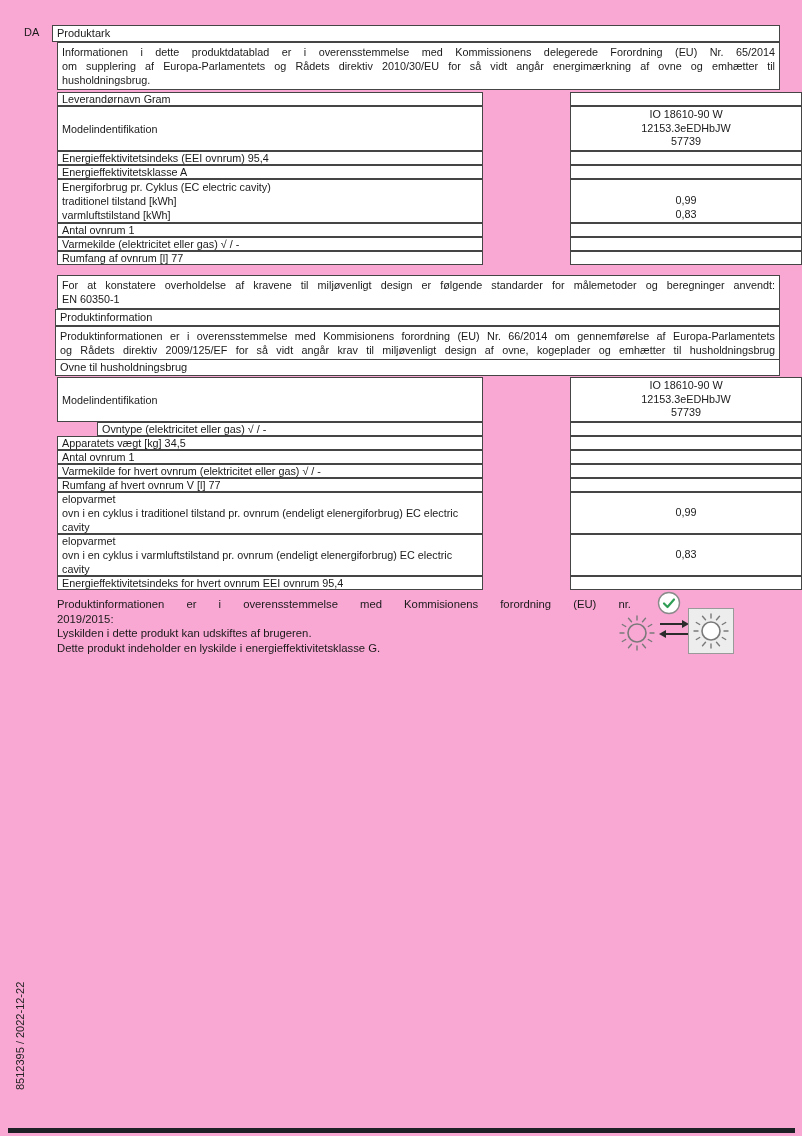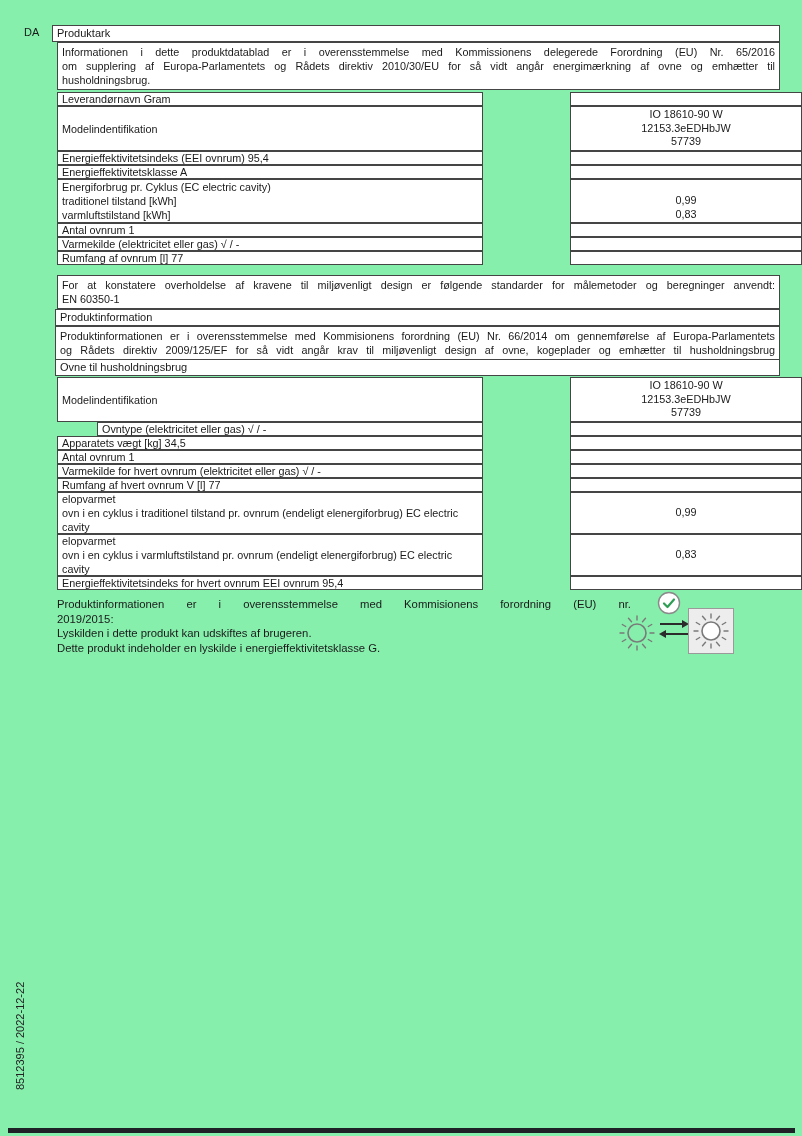--- a/index.html
+++ b/index.html
@@ -6,21 +6,21 @@
     --border:#454545;
     --icon-stroke:#7a7a7a;
     --accent-check:#2f9e55;
     --arrow:#2b2b2b;
     --box-fill:#ededed;
     --bar:#1e2226;
     --ink:#1a1a1a;
   }
   html,body{margin:0;padding:0;background:#ffffff;}
   body{font-family:"Liberation Sans", sans-serif;color:var(--ink);}
-  .page{position:relative;width:802px;height:1136px;background:#86efac;overflow:hidden;}
+  .page{position:relative;width:802px;height:1136px;background:#f9a8d4;overflow:hidden;}
 
   .abs{position:absolute;}
 
   .da-label{left:24px;top:26px;font-size:11px;}
 
   .label-box{
     border:1px solid var(--border);
     font-size:11px;
     padding:1px 4px 0 4px;
     height:14px;
@@ -91,21 +91,21 @@
 
 <div class="page">
 
   <div class="abs da-label">DA</div>
 
   <div class="abs label-box box-produktark">
     <span>Produktark</span>
   </div>
 
   <div class="abs text-box box-intro">
-      <div class="tline jline">Informationen i dette produktdatablad er i overensstemmelse med Kommissionens delegerede Forordning (EU) Nr. 65/2016</div>
+      <div class="tline jline">Informationen i dette produktdatablad er i overensstemmelse med Kommissionens delegerede Forordning (EU) Nr. 65/2014</div>
       <div class="tline jline">om supplering af Europa-Parlamentets og Rådets direktiv 2010/30/EU for så vidt angår energimærkning af ovne og emhætter til</div>
       <div class="tline">husholdningsbrug.</div>
     </div>
 
   <div class="abs dtable table1">
     <div class="col col-left">
         <div class="cell label-cell" style="height: 14px;">Leverandørnavn Gram</div>
         <div class="cell label-cell" style="height: 45px;">Modelindentifikation</div>
         <div class="cell label-cell" style="height: 14px;">Energieffektivitetsindeks (EEI ovnrum) 95,4</div>
         <div class="cell label-cell" style="height: 14px;">Energieffektivitetsklasse A</div>

